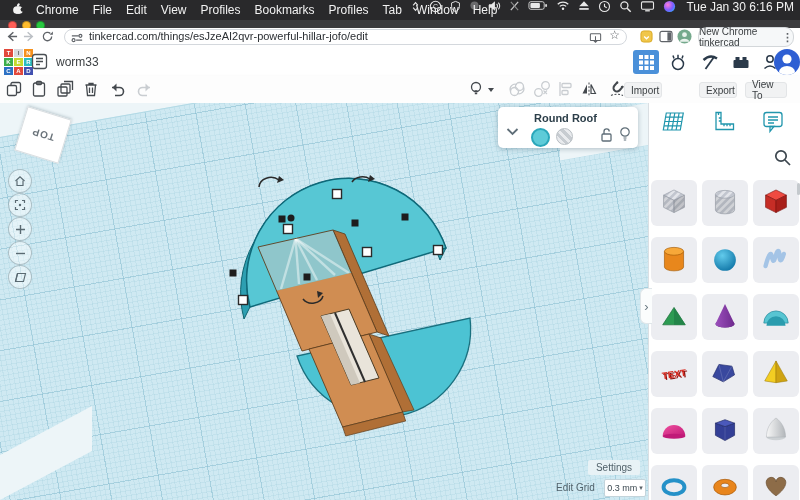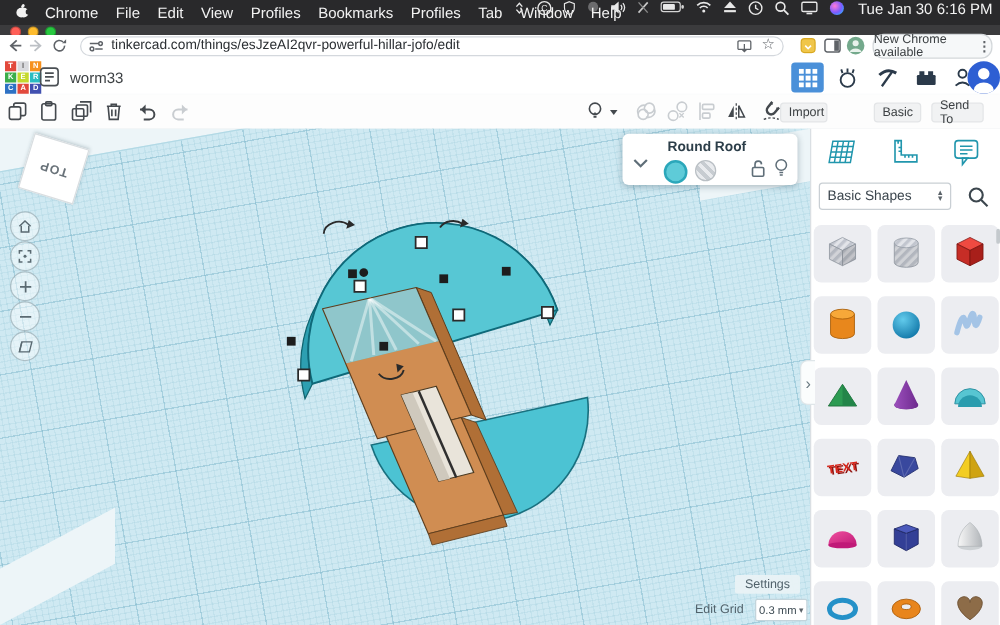--- a/index.html
+++ b/index.html
@@ -271,21 +271,21 @@
     </svg>
   </span>
 <span class="navic" style="left:677px;top:29px">
   <svg width="15" height="15" viewBox="0 0 16 16">
       <circle cx="8" cy="8" r="7.5" fill="#74a98c"></circle>
       <circle cx="8" cy="6" r="2.6" fill="#e9f2ec"></circle>
       <path d="M2.8 13.5 a5.5 4.5 0 0 1 10.4 0" fill="#e9f2ec"></path>
     </svg>
   </span>
 <div id="update-pill">
-  <span>New Chrome available</span>
+  <span>New Chrome tinkercad</span>
   <span style="color:#5f6368;font-size:11px;font-weight:bold">⋮</span>
 </div>
 
 <div id="tc-header"></div>
 <div id="logo">
   <span style="background: rgb(226, 73, 60); color: rgb(255, 255, 255);">T</span>
     <span style="background: rgb(217, 218, 222); color: rgb(102, 102, 102);">I</span>
     <span style="background: rgb(246, 145, 30); color: rgb(255, 255, 255);">N</span>
   <span style="background: rgb(60, 174, 74); color: rgb(255, 255, 255);">K</span>
     <span style="background: rgb(197, 217, 45); color: rgb(255, 255, 255);">E</span>
@@ -419,24 +419,24 @@
         <path d="M5.5 2.5 V8 a3.5 3.5 0 0 0 7 0 V2.5" stroke="currentColor" stroke-width="2"></path>
         <path d="M4.8 4 H7 M11 4 H13.2" stroke="currentColor" stroke-width="1"></path>
       </g>
       <path d="M3 15.5 Q9 13 15 15.5" stroke="currentColor" stroke-width="1.1" stroke-dasharray="2 1.6"></path>
     </svg></span>
 
 <div class="tc-btn" style="left:624px;width:24px">
     <span>Import</span>
   </div>
 <div class="tc-btn" style="left:699px;width:24px">
-    <span>Basic</span>
+    <span>Export</span>
   </div>
 <div class="tc-btn" style="left:745px;width:28px">
-    <span>Send To</span>
+    <span>View To</span>
   </div>
 
 <div id="viewport">
   <div id="plane"></div>
   <div class="offplane" style="left:560px;top:0;width:88px;height:42px;transform:skewY(-10deg);transform-origin:right top"></div>
   <div class="offplane" style="left:0;top:352px;width:92px;height:45px;transform:skewY(-28deg);transform-origin:left bottom"></div>
 
   <svg width="648" height="397" viewBox="0 0 648 397" style="position:absolute;left:0;top:0">
 
     <g>
@@ -573,24 +573,20 @@
         <path d="M5 3.5 H10 V15 H22.5 V20.5 H5 Z"></path>
         <path d="M7.5 3.5 V6 M10 9 H7.8 M10 12 H7.8 M13 15 V17.2 M16 15 V17.2 M19 15 V17.2"></path>
       </svg></span>
   <span class="side-ic" style="left:112px;width:24px">
     <svg width="24" height="26" viewBox="0 0 24 26" stroke="currentColor" fill="none" stroke-width="1.3">
         <rect x="3" y="3.5" width="18" height="14" rx="2.5"></rect>
         <polygon points="9,17.5 13,17.5 9,22.5"></polygon>
         <path d="M7 8 H17 M7 11 H17 M7 14 H13"></path>
       </svg></span>
 
-  <div id="shape-dd">
-    <span>Basic Shapes</span>
-    <span class="caret">▴<br>▾</span>
-  </div>
   <span id="search-btn">
     <svg width="19" height="19" viewBox="0 0 19 19" stroke="currentColor" fill="none" stroke-width="1.7">
         <circle cx="8" cy="8" r="5.2"></circle>
         <line x1="12" y1="12" x2="17" y2="17"></line>
       </svg></span>
 
   <div class="shape-cell" style="left:2px;top:77px" title="Box (hole)">
     <svg width="40" height="40" viewBox="0 0 46 46">
         <g stroke="#9aa0aa" stroke-width=".8">
           <polygon points="23,8 35,14 23,20 11,14" fill="url(#hstripe)"></polygon>

